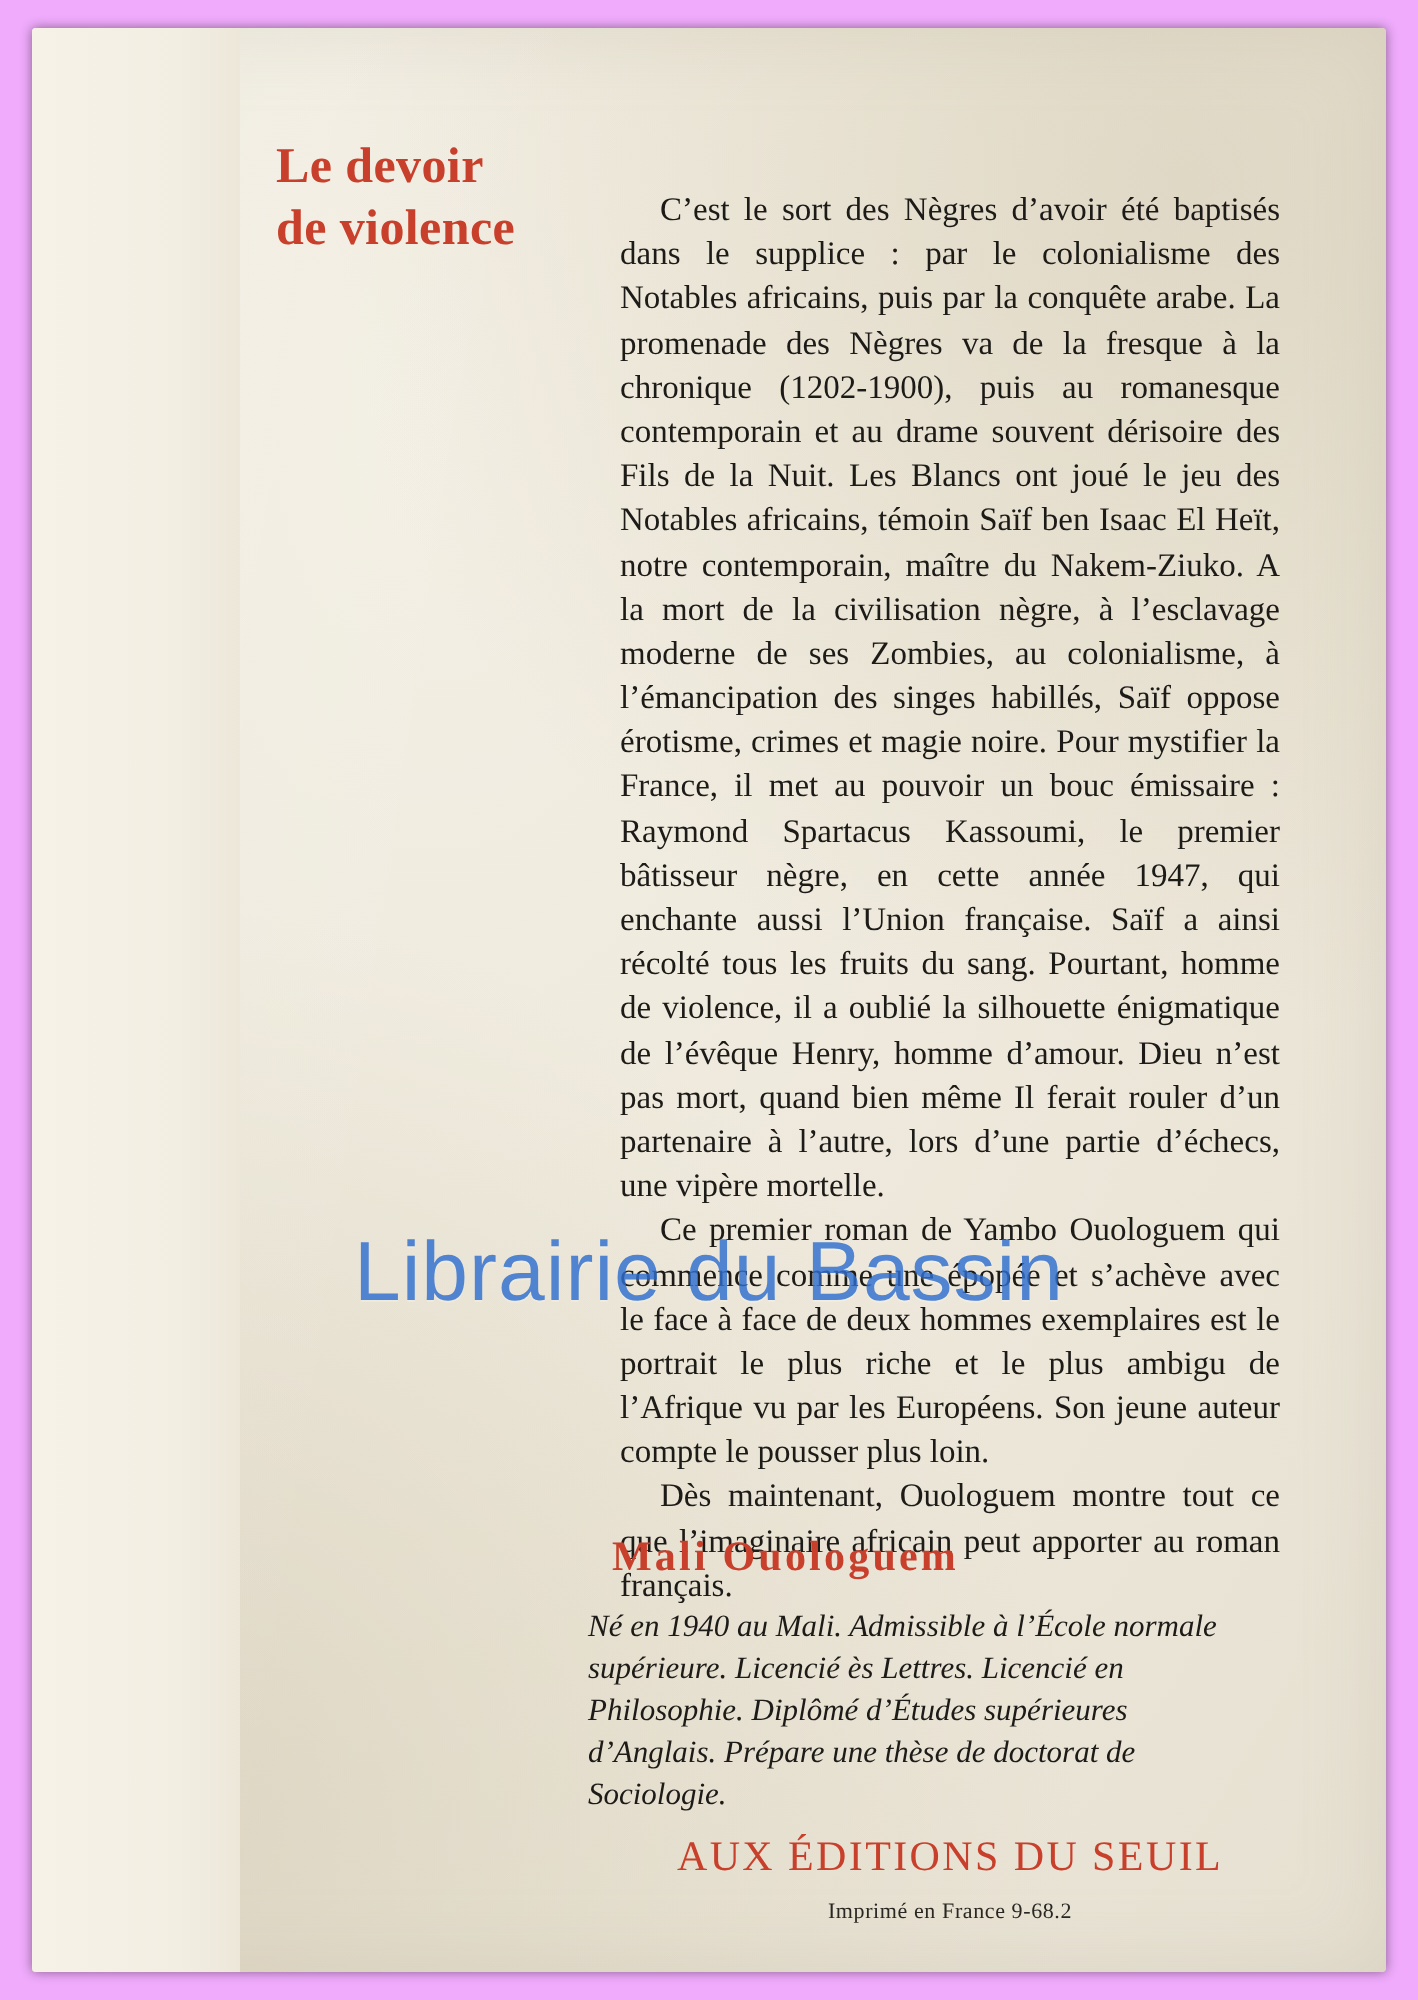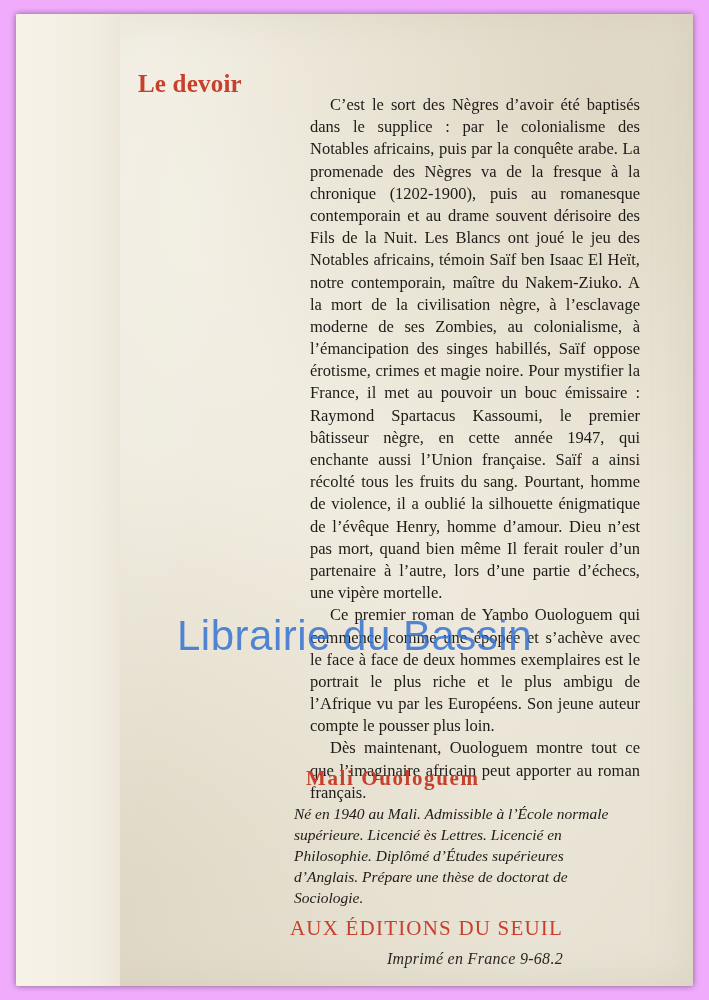--- a/index.html
+++ b/index.html
@@ -123,36 +123,35 @@
     margin-left: 4px;
     width: 335px;
   }
 
   
   #publisher {
     position: absolute;
     left: 170px;
     top: 902px;
     width: 370px;
-    text-align: left;
+    text-align: center;
     color: #c8402b;
     font-size: 21px;
     letter-spacing: 1.2px;
     font-weight: normal;
   }
   #imprint {
     position: absolute;
     left: 170px;
     top: 936px;
     width: 370px;
     text-align: center;
     color: #2a2723;
-    font-size: 16px;
+    font-size: 11px;
     letter-spacing: 0.3px;
-    font-style: italic;
   }
 
   
   #watermark {
     position: absolute;
     left: 0;
     top: 598px;
     width: 677px;
     text-align: center;
     color: #2f6fd0;
@@ -169,20 +168,21 @@
 
 <div id="page">
   <div id="cover">
 
     <div id="left-band"></div>
 
     <div id="content">
 
       <div id="title-block">
         <span class="tl">Le devoir</span>
+        <span class="tl">de violence</span>
       </div>
 
       <div id="blurb">
         <p class="first">C’est le sort des Nègres d’avoir été baptisés dans le supplice : par le colonialisme des Notables africains, puis par la conquête arabe. La promenade des Nègres va de la fresque à la chronique (1202-1900), puis au romanesque contemporain et au drame souvent dérisoire des Fils de la Nuit. Les Blancs ont joué le jeu des Notables africains, témoin Saïf ben Isaac El Heït, notre contemporain, maître du Nakem-Ziuko. A la mort de la civilisation nègre, à l’esclavage moderne de ses Zombies, au colonialisme, à l’émancipation des singes habillés, Saïf oppose érotisme, crimes et magie noire. Pour mystifier la France, il met au pouvoir un bouc émissaire : Raymond Spartacus Kassoumi, le premier bâtisseur nègre, en cette année 1947, qui enchante aussi l’Union française. Saïf a ainsi récolté tous les fruits du sang. Pourtant, homme de violence, il a oublié la silhouette énigmatique de l’évêque Henry, homme d’amour. Dieu n’est pas mort, quand bien même Il ferait rouler d’un partenaire à l’autre, lors d’une partie d’échecs, une vipère mortelle.</p>
         <p>Ce premier roman de Yambo Ouologuem qui commence comme une épopée et s’achève avec le face à face de deux hommes exemplaires est le portrait le plus riche et le plus ambigu de l’Afrique vu par les Européens. Son jeune auteur compte le pousser plus loin.</p>
         <p>Dès maintenant, Ouologuem montre tout ce que l’imaginaire africain peut apporter au roman français.</p>
       </div>
 
       <div id="author-block">
         <div id="author-name">Mali Ouologuem</div>

